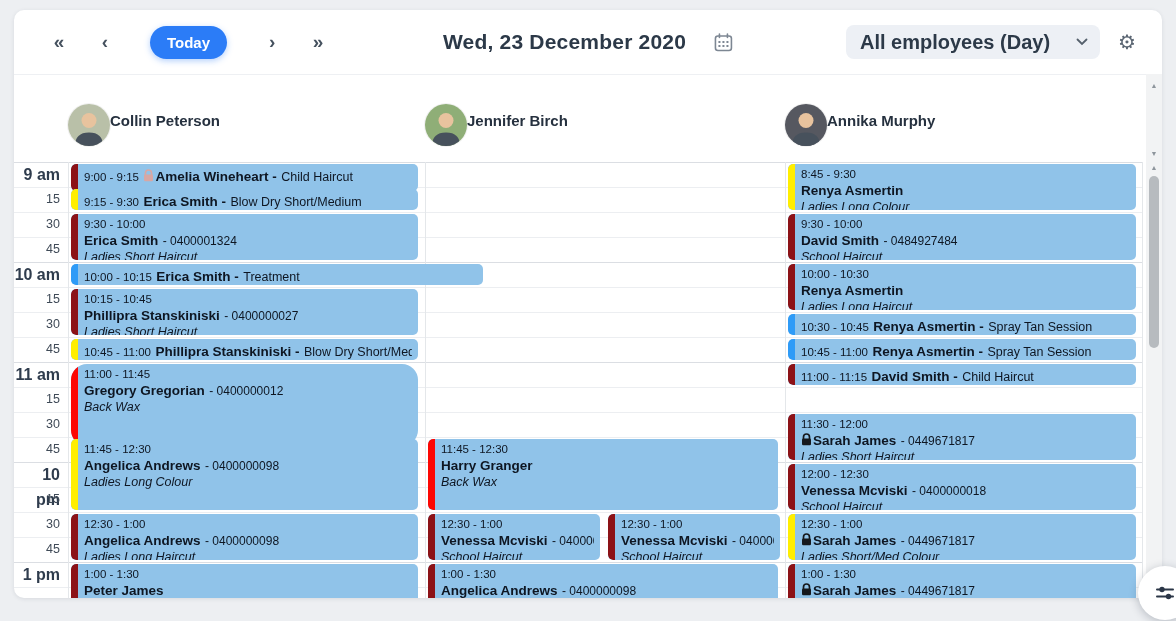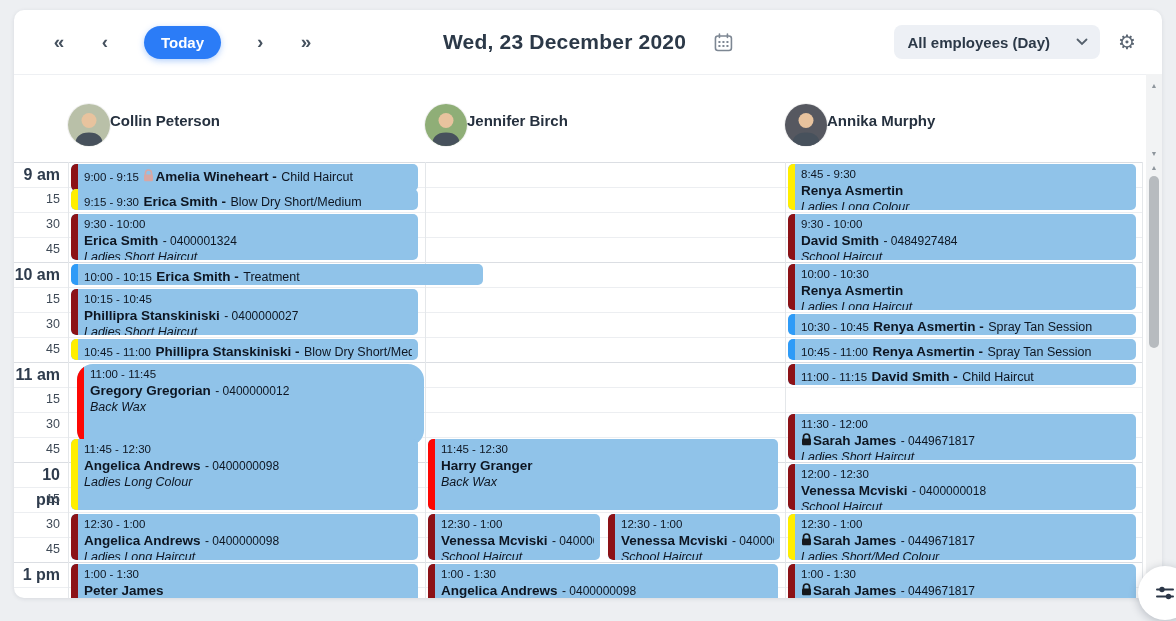--- a/index.html
+++ b/index.html
@@ -16,32 +16,32 @@
   
   .toolbar{position:absolute;left:0;top:0;width:100%;height:64px;border-bottom:1px solid #eef0f3;}
   .nav-group{position:absolute;left:26px;top:0;height:64px;display:flex;align-items:center;gap:8px;}
   .nav-btn{
     width:38px;height:38px;display:flex;align-items:center;justify-content:center;
     color:#46525f;font-size:19px;font-weight:bold;cursor:pointer;border-radius:8px;user-select:none;
   }
   .today-btn{
     background:#2b7cf7;color:#fff;font-weight:bold;font-size:15px;
     padding:8px 17px;border-radius:18px;border:none;cursor:pointer;
-    box-shadow:0 2px 6px rgba(43,124,247,.35);margin:0 12px;
+    box-shadow:0 2px 6px rgba(43,124,247,.35);margin:0 18px;
   }
   .title-wrap{position:absolute;left:50%;top:0;height:64px;transform:translateX(-50%);
     display:flex;align-items:center;gap:28px;}
   .page-title{font-size:21px;font-weight:bold;color:#2c3948;letter-spacing:.2px;white-space:nowrap;}
   .cal-icon{display:flex;align-items:center;}
   .right-group{position:absolute;right:26px;top:0;height:64px;display:flex;align-items:center;gap:18px;}
   .emp-select{
     background:#edf0f5;border-radius:8px;height:34px;display:flex;align-items:center;
     padding:0 12px 0 14px;gap:26px;cursor:pointer;
   }
-  .emp-select .val{font-size:15px;font-weight:bold;color:#2c3948;white-space:nowrap;}
+  .emp-select .val{font-size:20px;font-weight:bold;color:#2c3948;white-space:nowrap;}
   .gear{font-size:20px;color:#5b6673;cursor:pointer;line-height:1;}
   
   .staff-header{position:absolute;left:0;top:64px;width:1129px;height:88px;border-bottom:1px solid #e2e5e9;}
   .staff-col{position:absolute;top:0;height:88px;display:flex;flex-direction:row;align-items:center;cursor:pointer;}
   .avatar{width:42px;height:42px;border-radius:50%;overflow:hidden;margin-top:13px;box-shadow:0 0 0 1px rgba(0,0,0,.06);}
   .staff-name{font-size:15px;font-weight:bold;color:#26313f;margin-top:5px;white-space:nowrap;}
   
   .grid{position:absolute;left:0;top:152px;width:1129px;height:436px;overflow:hidden;}
   .hline{position:absolute;left:0;width:1129px;height:1px;background:#eceef1;}
   .hline.hour{background:#dbdee3;}
@@ -215,21 +215,21 @@
       <div class="appt ml" style="left: 57px; width: 347px; top: 127px; height: 46px;">
         <div class="stripe" style="background:#8c1217"></div>
         <span class="ln t">10:15 - 10:45</span>
         <span class="ln name-line"><span class="nm">Phillipra Stanskiniski</span> <span class="ph">- 0400000027</span></span>
         <span class="ln sv">Ladies Short Haircut</span>
       </div>
       <div class="appt inline1" style="left: 57px; width: 347px; top: 177px; height: 21px;">
         <div class="stripe" style="background:#ffee00"></div>
         <div class="ln"><span class="t">10:45 - 11:00</span> <span class="nm">Phillipra Stanskiniski -</span> <span class="sv">Blow Dry Short/Medium</span></div>
       </div>
-      <div class="appt ml" style="left: 63px; width: 347px; top: 202px; height: 82px; border-radius: 16px;">
+      <div class="appt ml" style="left: 57px; width: 347px; top: 202px; height: 82px; border-radius: 16px;">
         <div class="stripe" style="background:#fd0703"></div>
         <span class="ln t">11:00 - 11:45</span>
         <span class="ln name-line"><span class="nm">Gregory Gregorian</span> <span class="ph">- 0400000012</span></span>
         <span class="ln sv">Back Wax</span>
       </div>
       <div class="appt ml" style="left: 57px; width: 347px; top: 277px; height: 71px;">
         <div class="stripe" style="background:#ffee00"></div>
         <span class="ln t">11:45 - 12:30</span>
         <span class="ln name-line"><span class="nm">Angelica Andrews</span> <span class="ph">- 0400000098</span></span>
         <span class="ln sv">Ladies Long Colour</span>

